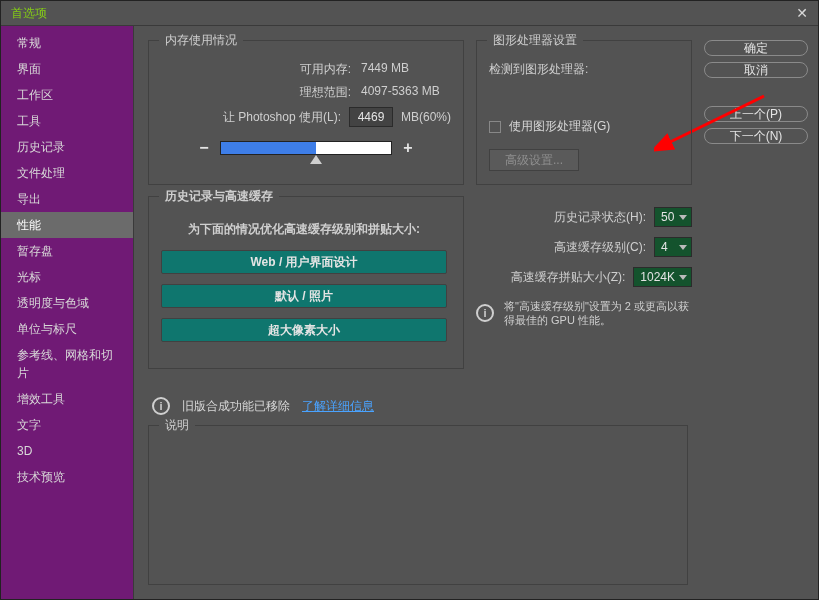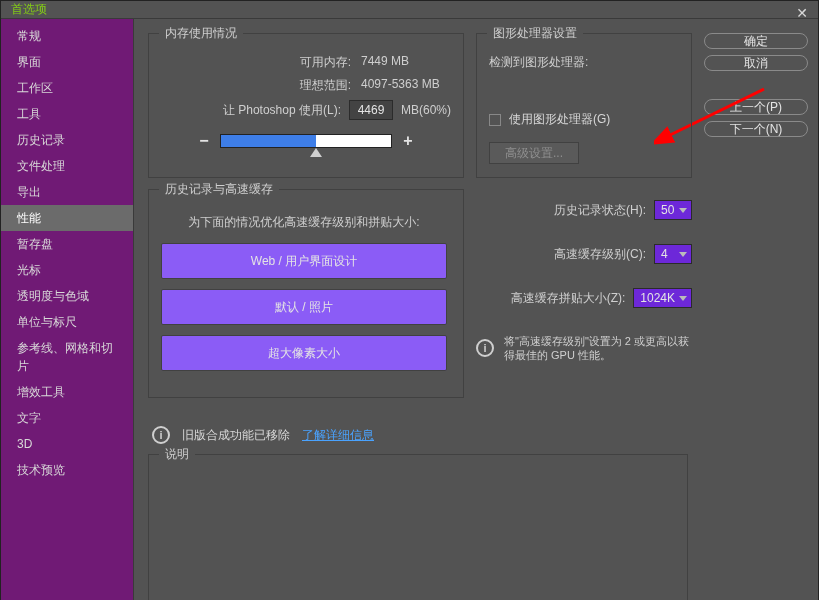--- a/index.html
+++ b/index.html
@@ -29,27 +29,27 @@
   .minus, .plus { color: #e4e4e4; font-size: 16px; font-weight: bold; cursor: pointer; width: 12px; text-align: center; }
   .slider { width: 172px; height: 14px; background: #ffffff; position: relative; border: 1px solid #222; }
   .slider-fill { position: absolute; left: 0; top: 0; bottom: 0; width: 56%; background: #3e7ee8; }
   .slider-thumb { position: absolute; left: 56%; bottom: -10px; transform: translateX(-50%); width: 0; height: 0; border-left: 6px solid transparent; border-right: 6px solid transparent; border-bottom: 9px solid #cfcfcf; }
   .gpu-detect { color: #cfcfcf; margin-bottom: 40px; }
   .gpu-check { display: flex; align-items: center; gap: 8px; margin-bottom: 14px; }
   .checkbox { width: 12px; height: 12px; border: 1px solid #888; background: #535353; cursor: pointer; }
   .adv-btn { width: 90px; height: 22px; background: #5a5a5a; border: 1px solid #414141; color: #8f8f8f; font-size: 12px; cursor: default; display: flex; align-items: center; justify-content: center; }
   .actions { width: 104px; display: flex; flex-direction: column; gap: 6px; margin-left: auto; }
   .btn { height: 16px; border-radius: 12px; border: 1px solid #8a8a8a; background: transparent; color: #e4e4e4; font-size: 12px; display: flex; align-items: center; justify-content: center; cursor: pointer; }
-  .history-panel { width: 316px; margin-top: 11px; padding: 20px 12px 16px 8px; }
+  .history-panel { width: 316px; margin-top: 11px; padding: 20px 12px 16px 8px; font-weight: bold; }
   .hist-desc { color: #cfcfcf; text-align: center; margin: 4px 0 12px 0; }
-  .wide-btn { width: 286px; height: 36px; background: #8b5cf6; border: 1px solid #414141; color: #e4e4e4; font-size: 12px; display: flex; align-items: center; justify-content: center; cursor: pointer; margin: 4px auto 10px auto; border-radius: 2px; }
-  .right-settings { width: 216px; margin-top: 22px; display: flex; flex-direction: column; gap: 24px; }
+  .wide-btn { width: 286px; height: 24px; background: #0f766e; border: 1px solid #414141; color: #e4e4e4; font-size: 12px; display: flex; align-items: center; justify-content: center; cursor: pointer; margin: 4px auto 10px auto; border-radius: 2px; }
+  .right-settings { width: 216px; margin-top: 22px; display: flex; flex-direction: column; gap: 10px; }
   .setting-row { display: flex; align-items: center; gap: 8px; justify-content: flex-end; }
   .setting-row .label { color: #cfcfcf; white-space: nowrap; }
-  .select { height: 20px; background: #6d28d9; border: 1px solid #2b2b2b; color: #e4e4e4; font-size: 12px; padding: 0 16px 0 6px; cursor: pointer; position: relative; display: inline-flex; align-items: center; min-width: 38px; }
+  .select { height: 20px; background: #14532d; border: 1px solid #2b2b2b; color: #e4e4e4; font-size: 12px; padding: 0 16px 0 6px; cursor: pointer; position: relative; display: inline-flex; align-items: center; min-width: 38px; }
   .select::after { content: ""; position: absolute; right: 4px; top: 7px; width: 0; height: 0; border-left: 4px solid transparent; border-right: 4px solid transparent; border-top: 5px solid #bbb; }
   .select.wide { min-width: 58px; }
   .tip-row { display: flex; align-items: center; gap: 10px; margin-top: 2px; justify-content: flex-end; }
   .info-icon { width: 18px; height: 18px; border: 2px solid #cfcfcf; border-radius: 50%; display: flex; align-items: center; justify-content: center; font-size: 11px; font-weight: bold; color: #cfcfcf; flex-shrink: 0; }
   .tip-text { color: #cfcfcf; font-size: 11px; line-height: 14px; text-align: left; }
   .legacy-row { display: flex; align-items: center; gap: 12px; margin-top: 28px; padding-left: 4px; }
   .link { color: #4aa3ff; text-decoration: underline; cursor: pointer; }
   .desc-panel { margin-top: 10px; height: 160px; border: 1px solid #414141; position: relative; padding: 16px 12px; width: 540px; }
   .arrow-svg { position: absolute; left: 520px; top: 60px; pointer-events: none; }
 </style>

